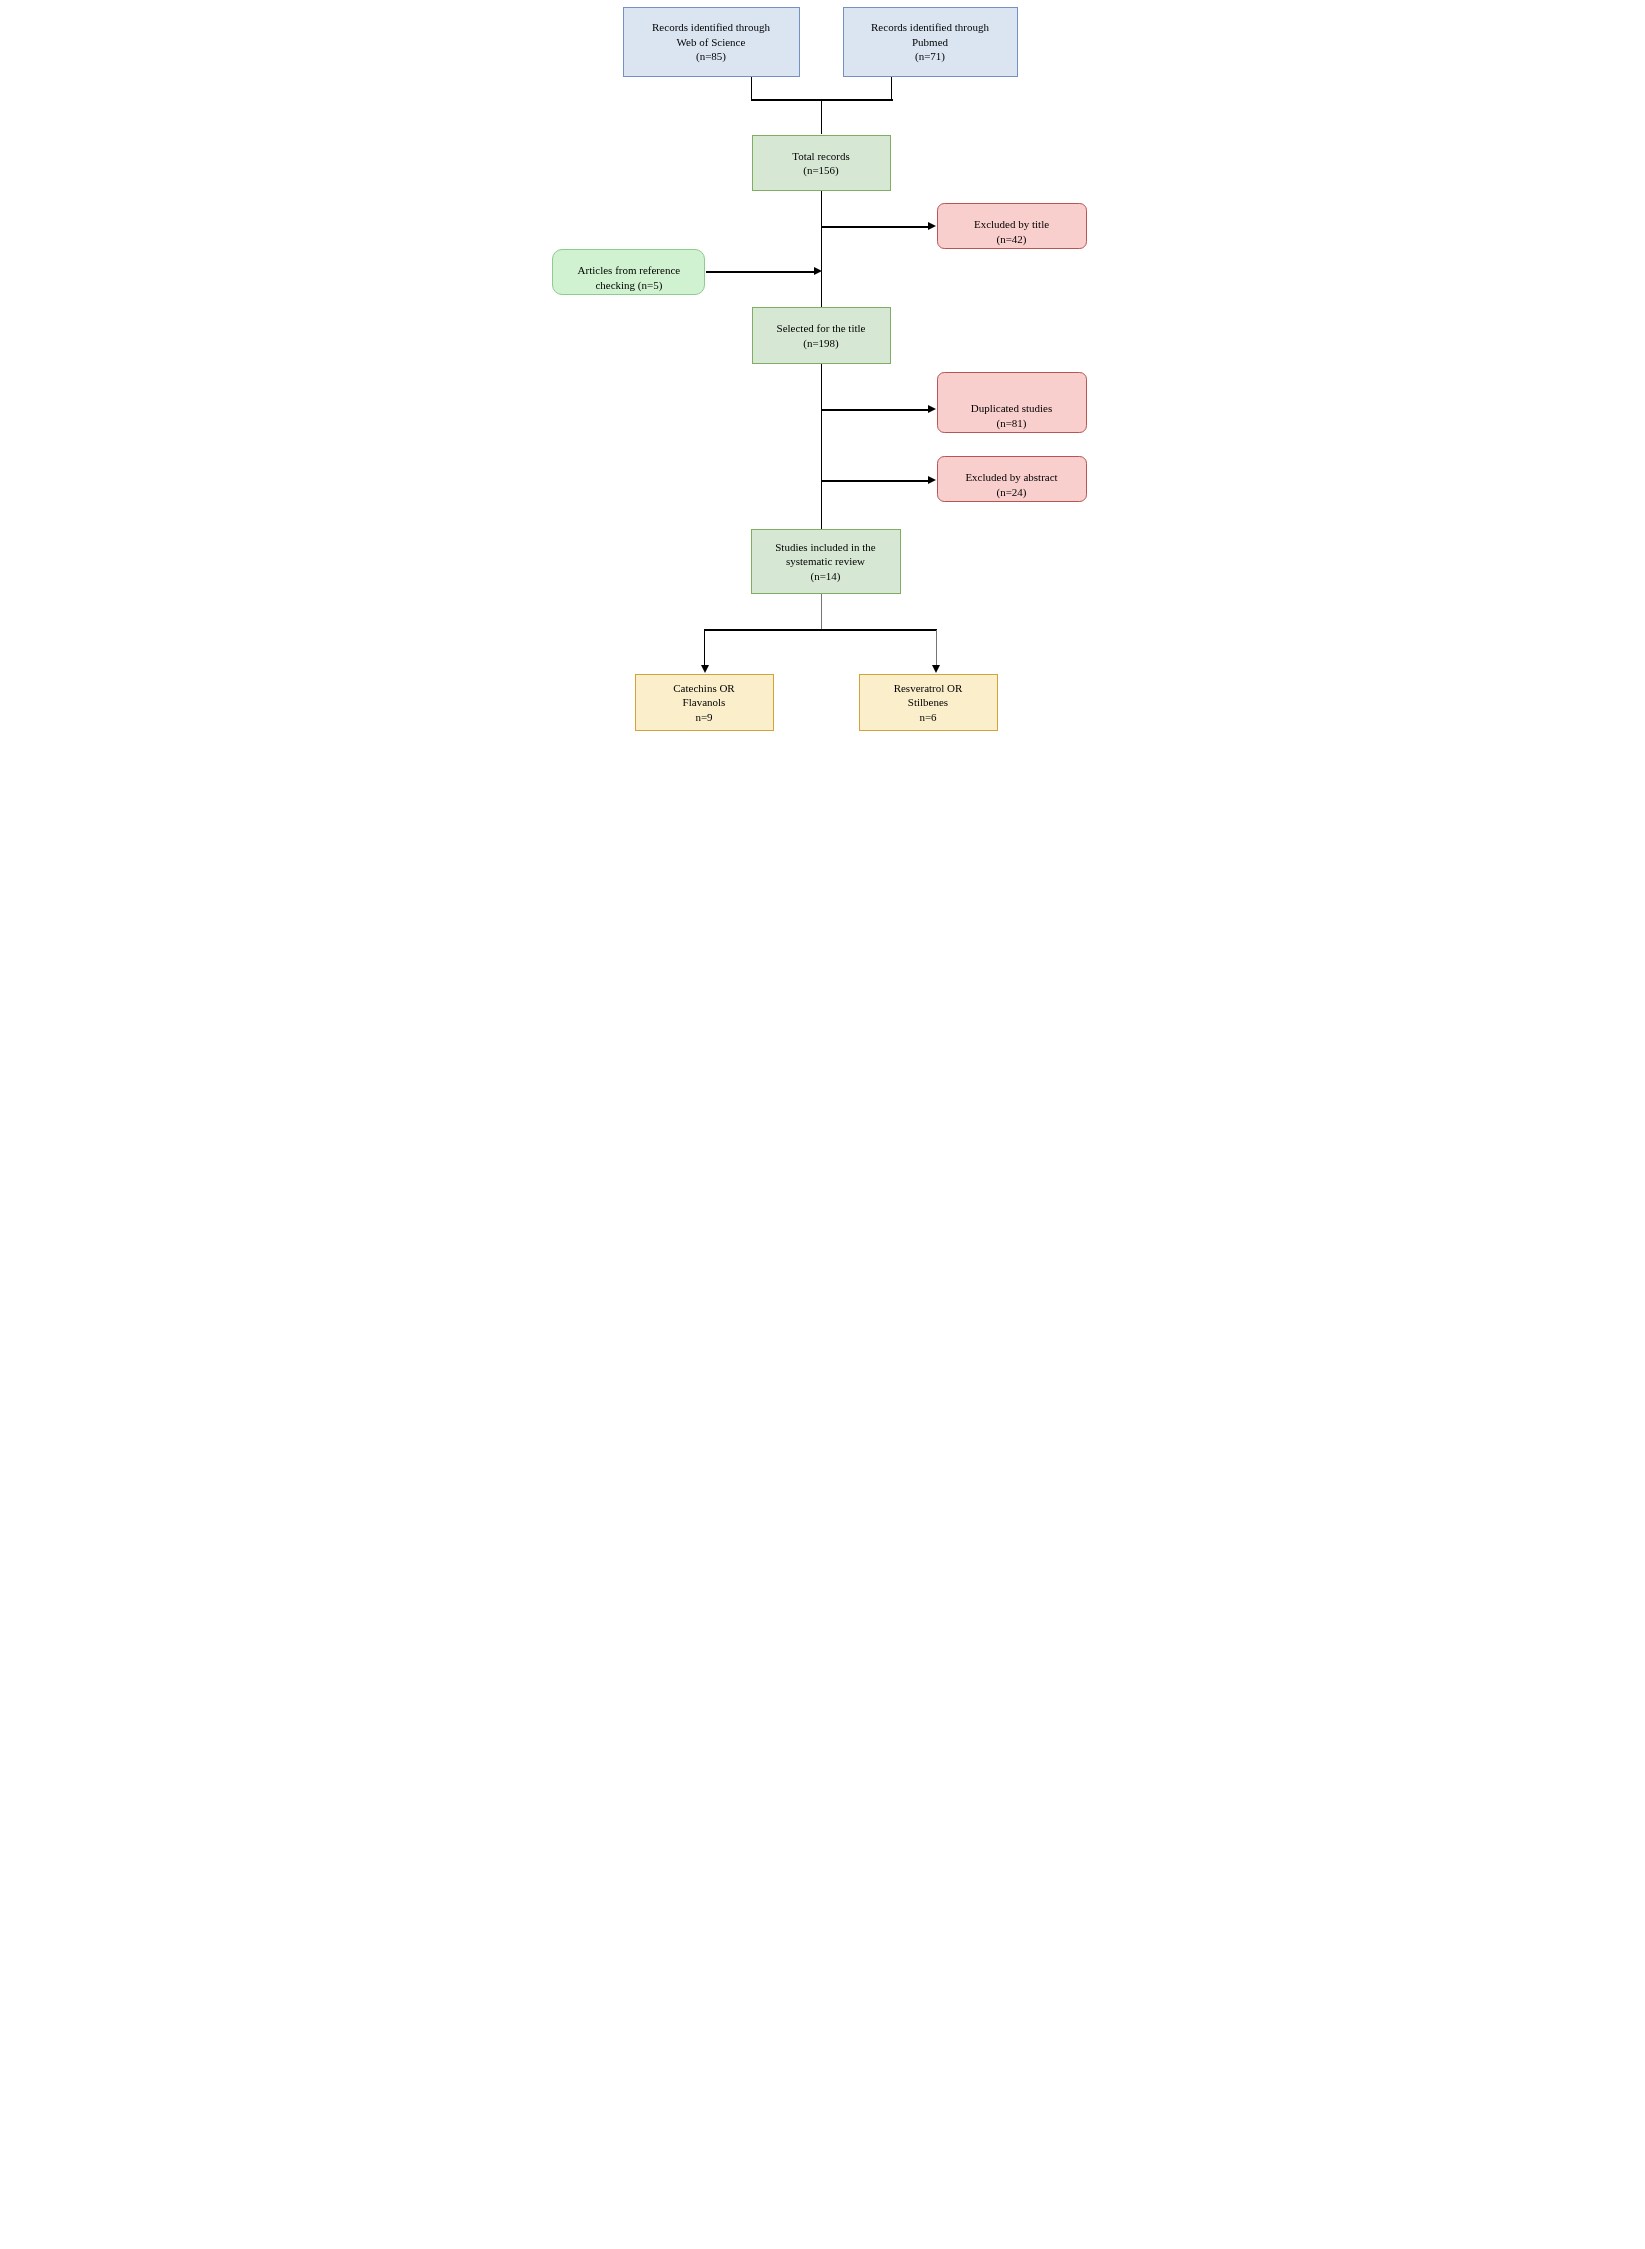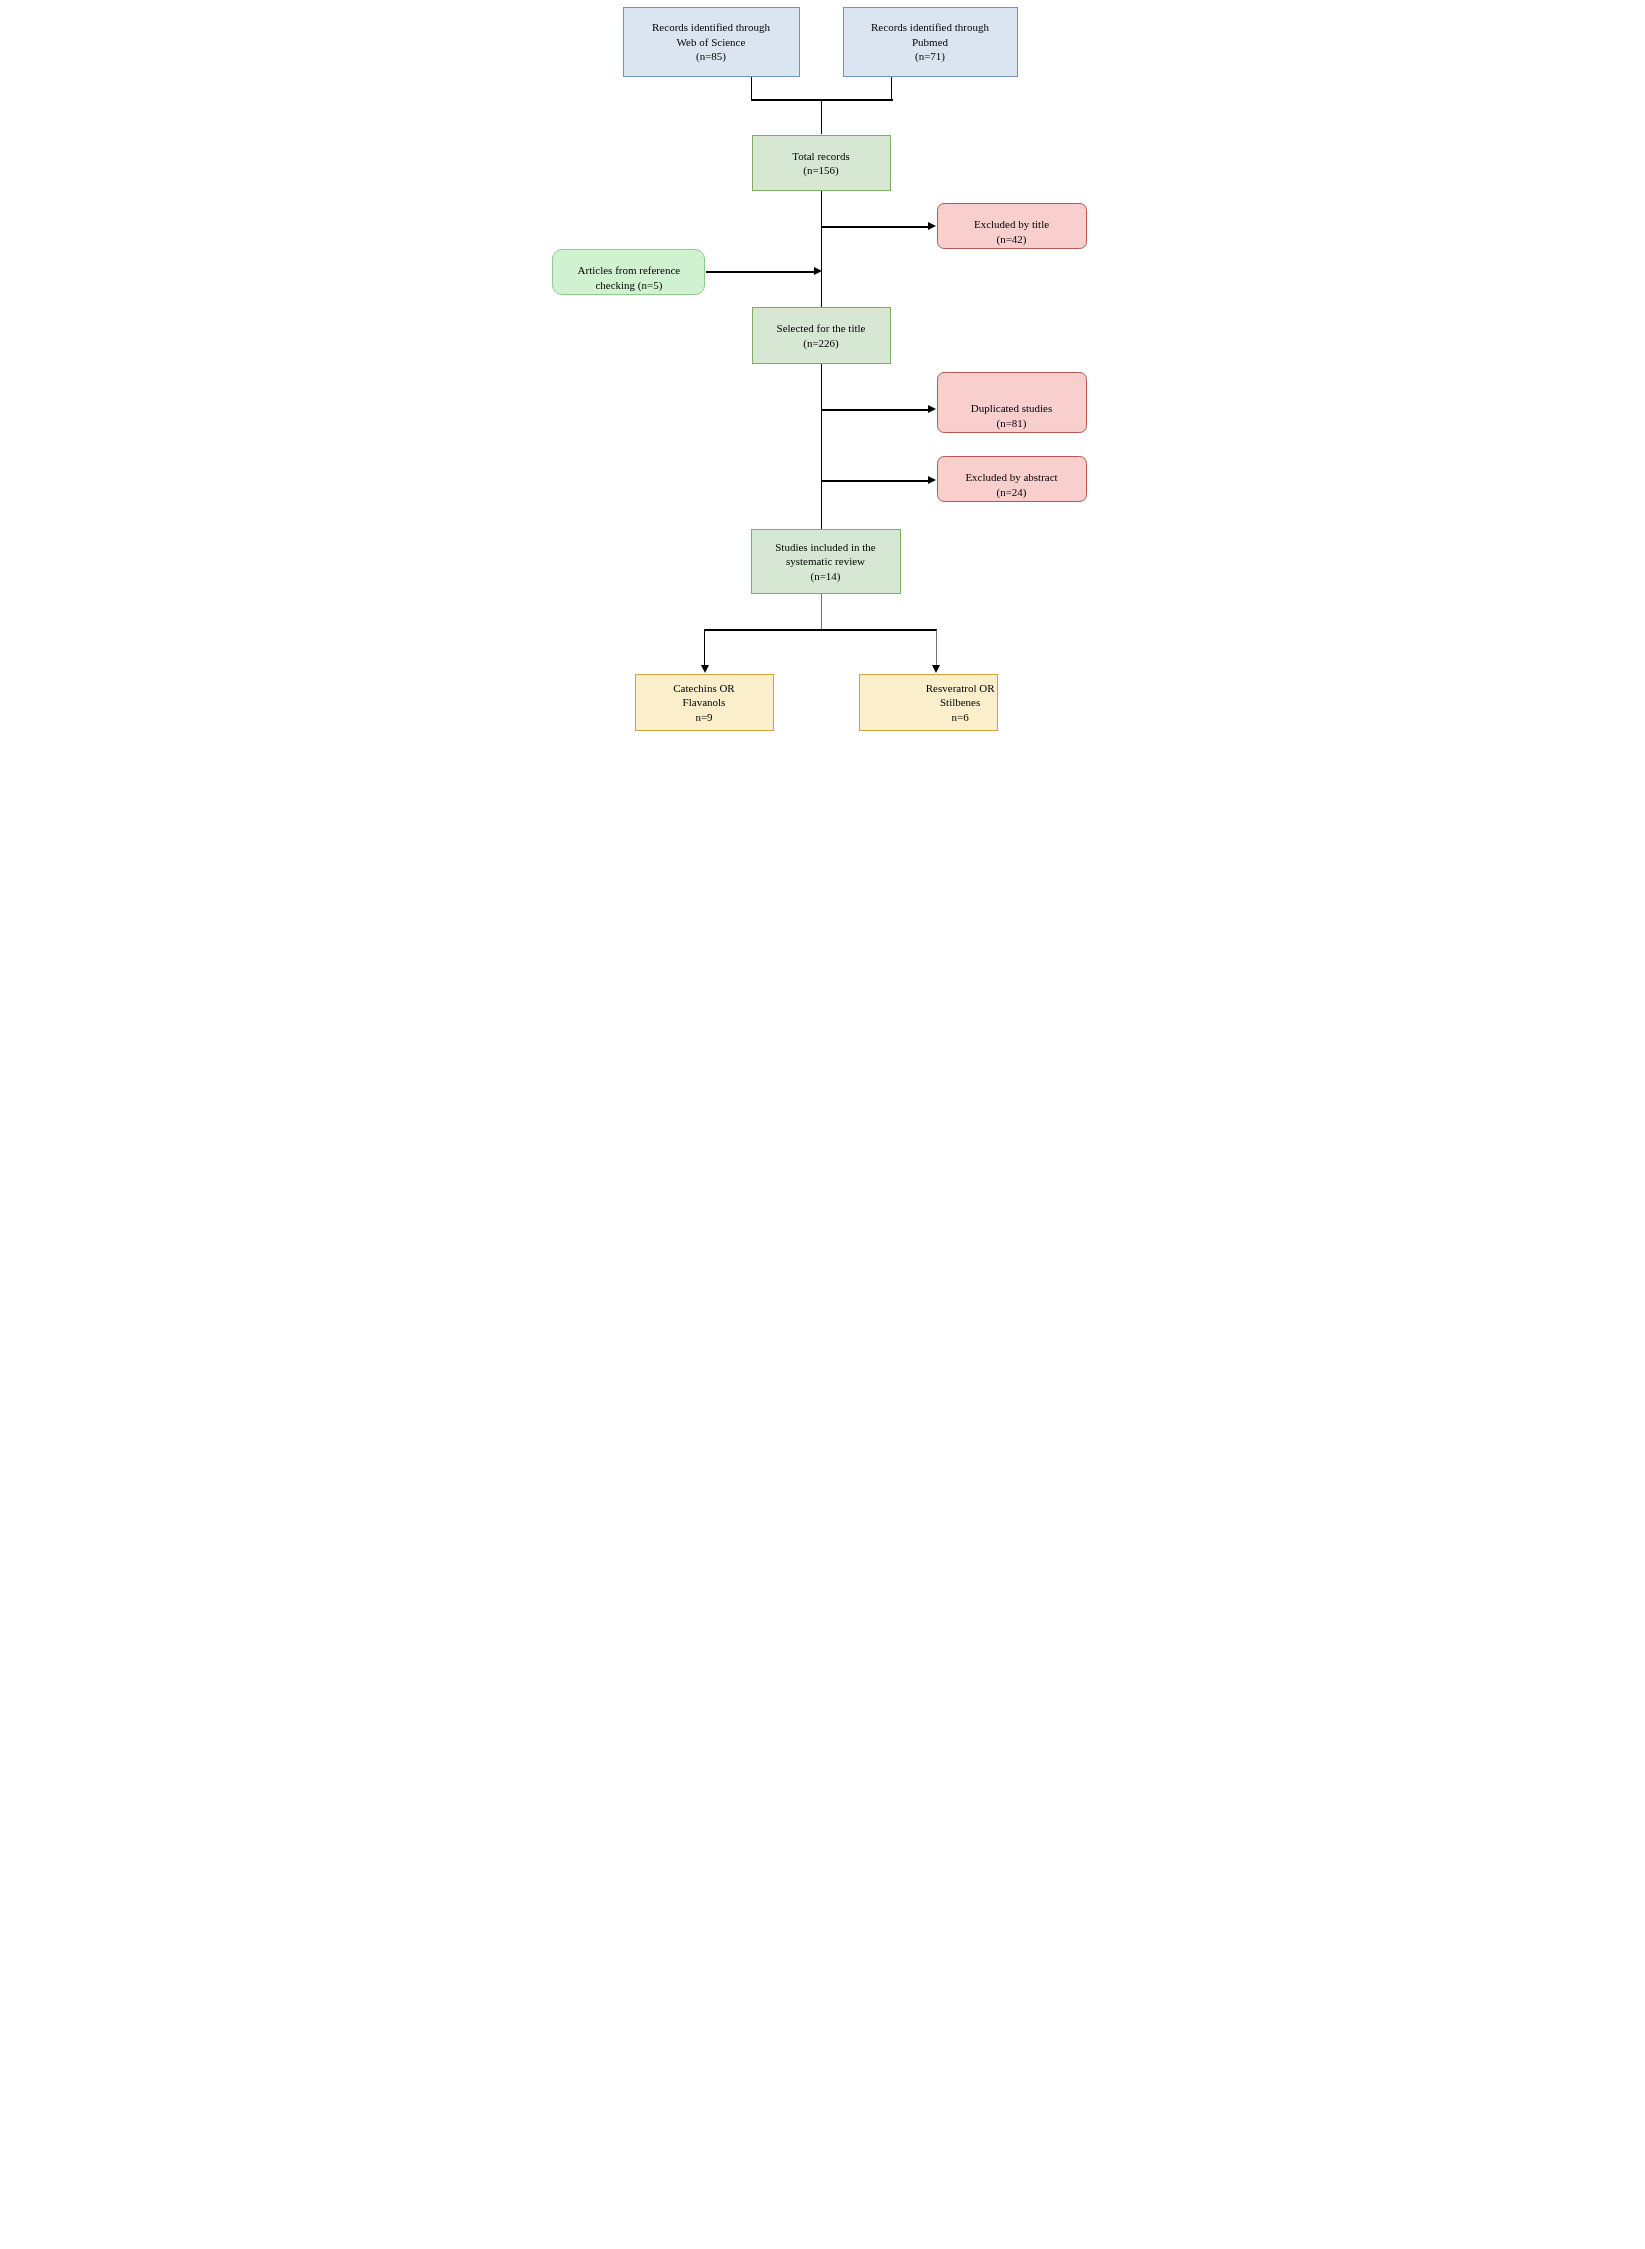--- a/index.html
+++ b/index.html
@@ -98,21 +98,21 @@
 (n=42)</span>
   </div>
 
   <div class="box c-mint rd" style="left:3.9px; top:249px; width:153px; height:46px;border-radius:10px;">
     <span>Articles from reference
 checking (n=5)</span>
   </div>
 
   <div class="box c-green" style="left:203px; top:307px; width:139px; height:57px;">
     <span>Selected for the title
-(n=226)</span>
+(n=198)</span>
   </div>
 
   <div class="box c-red rd" style="left:388px; top:372px; width:150px; height:61px;">
     <span>Duplicated studies
 (n=81)</span>
   </div>
 
   <div class="box c-red rd" style="left:388px; top:456px; width:150px; height:46px;">
     <span>Excluded by abstract
 (n=24)</span>
@@ -123,20 +123,20 @@
 systematic review
 (n=14)</span>
   </div>
 
   <div class="box c-yellow" style="left:86px; top:674px; width:139px; height:57px;">
     <span>Catechins OR
 Flavanols
 n=9</span>
   </div>
 
-  <div class="box c-yellow" style="left:310px; top:674px; width:139px; height:57px;justify-content:flex-end;">
+  <div class="box c-yellow" style="left:310px; top:674px; width:139px; height:57px;">
     <span>Resveratrol OR
 Stilbenes
 n=6</span>
   </div>
 
 </div>
 
 
 </body></html>

